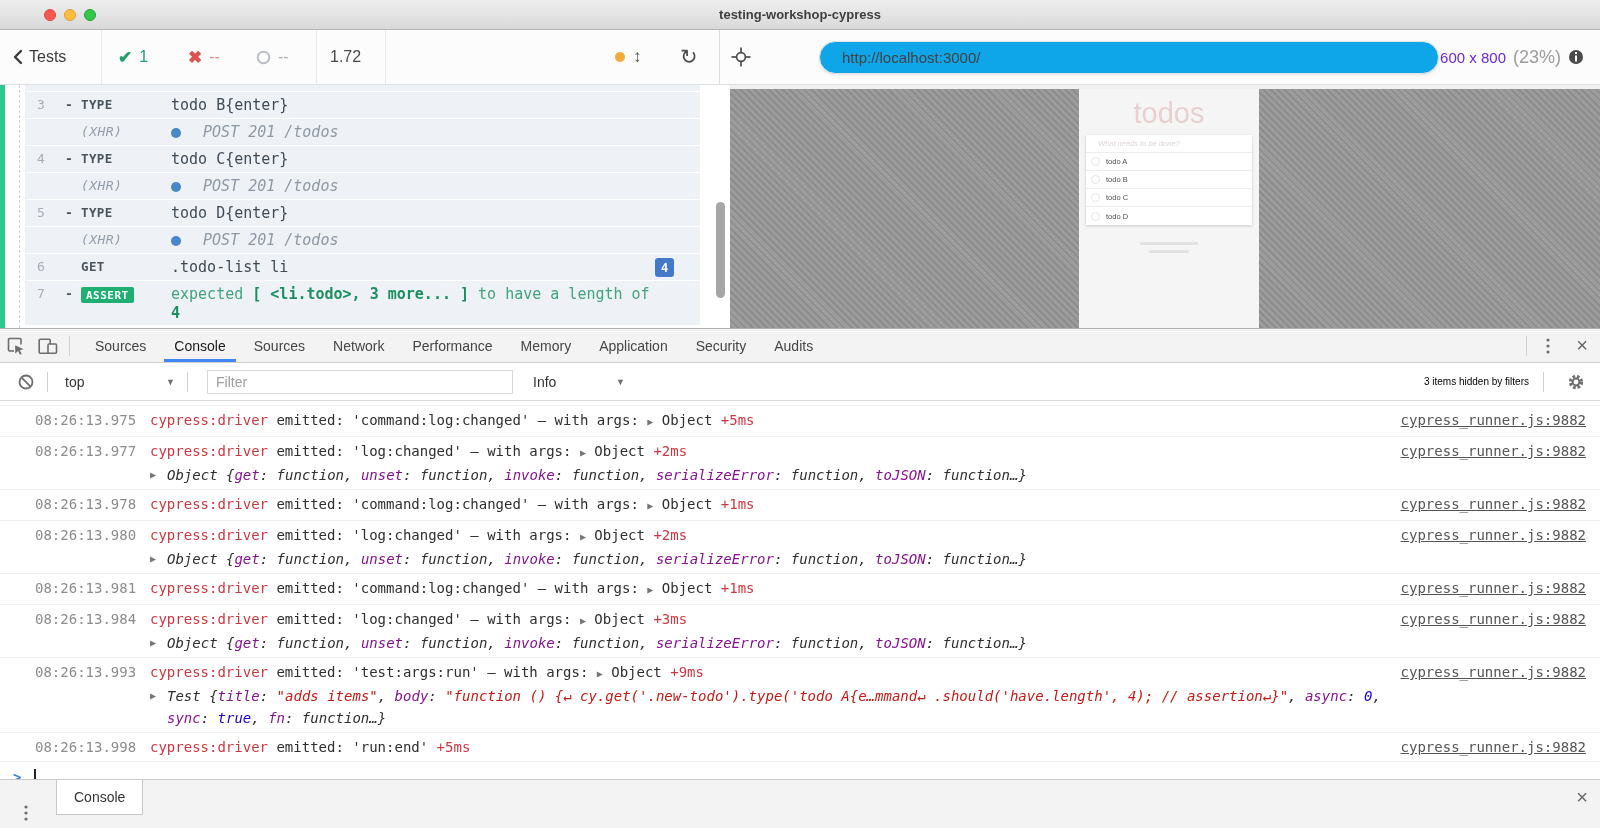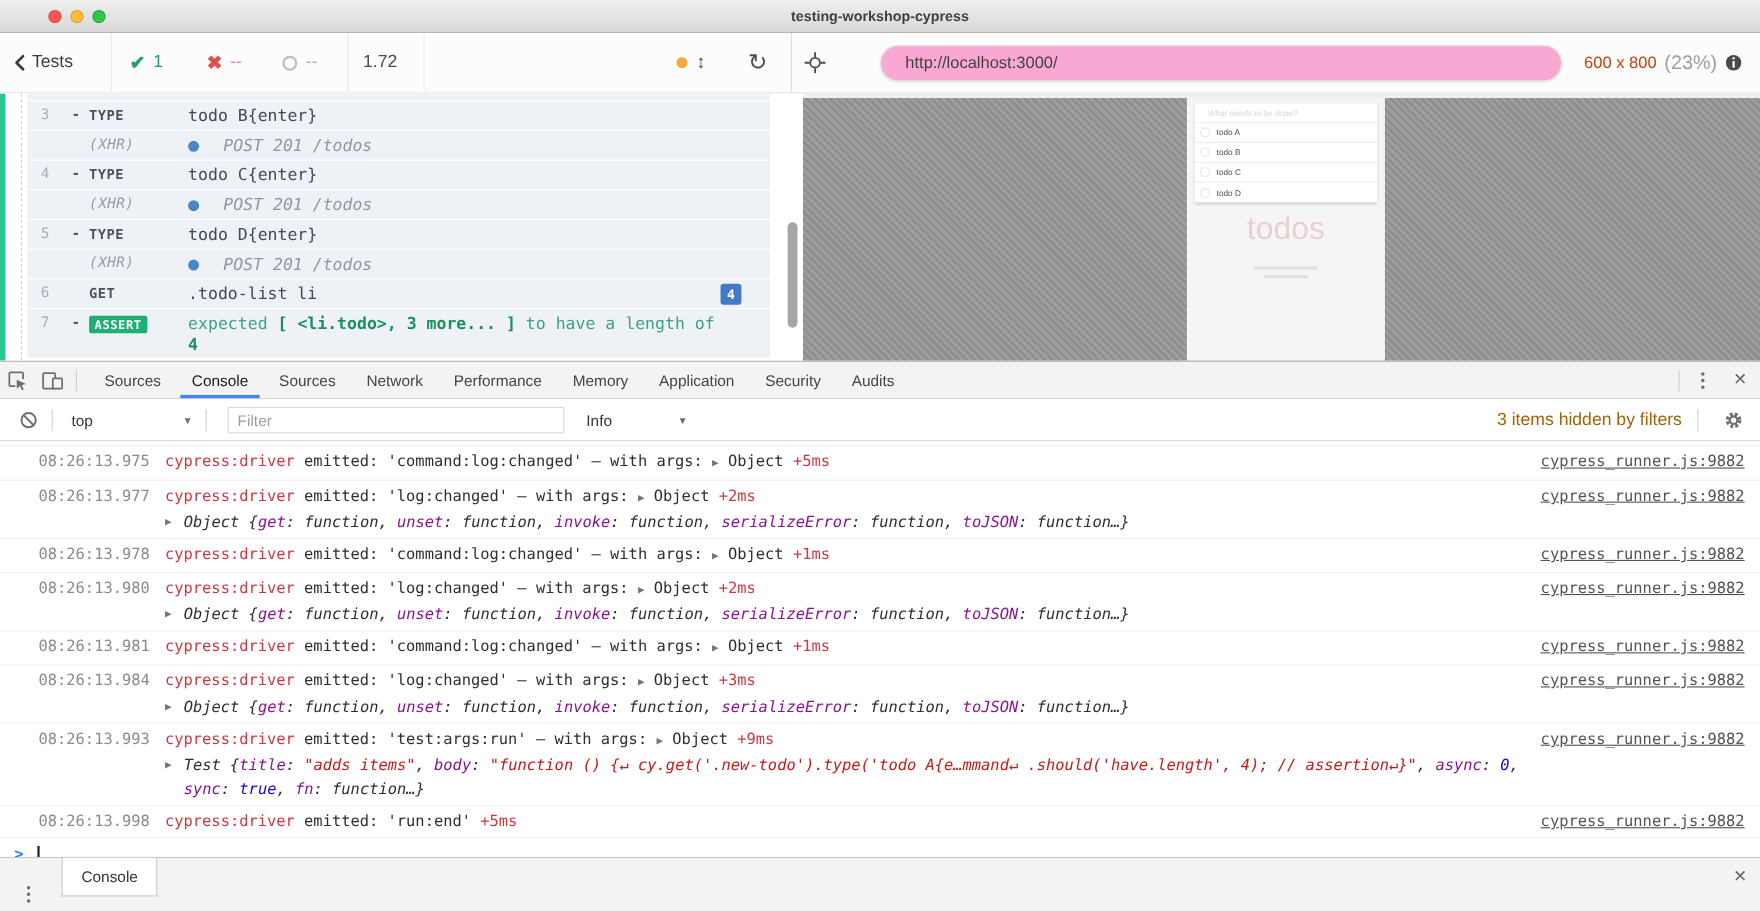--- a/index.html
+++ b/index.html
@@ -32,27 +32,27 @@
   #stat-failed .dashes { color:#e08a85; }
   #stat-pending { left:256px; color:#aab1b8; }
   #stat-duration { left:330px; color:#4a4a4a; }
   .glyph { font-size:17px; font-weight:700; }
   #autoscroll { position:absolute; left:615px; top:0; height:100%; display:flex; align-items:center; gap:8px; }
   .ydot { width:10px; height:10px; border-radius:50%; background:#f5a93b; }
   .updown { font-size:17px; color:#4d4d4d; font-weight:700; }
   #reload-btn { position:absolute; left:680px; top:0; height:100%; display:flex; align-items:center;
     font-size:21px; color:#4d4d4d; }
   #selector-btn { position:absolute; left:731px; top:0; height:100%; display:flex; align-items:center; color:#4d4d4d; }
-  #url-pill { position:absolute; left:800px; top:11px; width:620px; height:33px;
-    border:1px solid #e3e3e3; border-radius:17px; background:#f9a8d4;
+  #url-pill { position:absolute; left:819px; top:11px; width:620px; height:33px;
+    border:1px solid #e3e3e3; border-radius:17px; background:#0ea5e9;
     box-shadow:0 1px 3px rgba(0,0,0,.10); display:flex; align-items:center; }
   #url-text { margin-left:22px; font-size:15px; color:#424242; }
   #viewport-info { position:absolute; right:16px; top:0; height:100%; display:flex;
     align-items:center; gap:7px; }
-  #vp-size { font-size:15px; color:#c2410c; }
+  #vp-size { font-size:15px; color:#6d28d9; }
   #vp-scale { font-size:18px; color:#9d9d9d; }
 
   
   #main { position:absolute; left:0; top:85px; width:1600px; height:243px; }
   #reporter { position:absolute; left:0; top:0; width:730px; height:243px; background:#fff; overflow:hidden; }
   #rp-greenbar { position:absolute; left:0; top:0; bottom:0; width:5px; background:#2cc78f; }
   #rp-dash { position:absolute; left:19px; top:0; bottom:0; width:0; border-left:1px dashed #ccd2da; }
   #rp-rows { position:absolute; left:25px; top:0; width:675px; }
   .rp-row { position:relative; background:#eef1f6; min-height:26px; margin-bottom:1px;
     display:flex; align-items:flex-start; padding:4px 10px 2px 12px;
@@ -113,21 +113,21 @@
   #clear-btn { margin-left:10px; }
   #ctx-select { display:flex; align-items:center; margin-left:12px; width:110px; justify-content:space-between; }
   #ctx-select .lbl { font-size:14px; color:#333; }
   .dd-arrow { font-size:9px; color:#6e6e6e; }
   #filter-input { width:306px; height:24px; border:1px solid #d9d9d9; font-size:14px;
     padding:0 8px; margin-left:14px; color:#333; font-family:"Liberation Sans",sans-serif; outline:none; }
   #filter-input::placeholder { color:#9e9e9e; }
   #level-select { display:flex; align-items:center; margin-left:20px; width:92px; justify-content:space-between; }
   #level-select .lbl { font-size:14px; color:#333; }
   #ct-spacer { flex:1; }
-  #hidden-note { font-size:16px; color:#a16207; }
+  #hidden-note { font-size:10px; color:#000000; }
   #gear-btn { margin:0 8px; }
 
   #clog { height:378px; overflow:hidden; font-family:"DejaVu Sans Mono", monospace; font-size:14px; }
   .c-partial { height:5px; border-bottom:1px solid #f0f0f0; }
   .c-entry { display:flex; border-bottom:1px solid #f0f0f0; padding:3px 14px 3px 0; }
   .c-time { width:115px; margin-left:35px; flex:none; color:#8b8b8b; line-height:22px; }
   .c-content { flex:1; line-height:22px; min-width:0; }
   .c-subline { display:flex; }
   .c-subtri { width:17px; flex:none; color:#757575; font-size:10px; line-height:22px; }
   .c-subtext { flex:1; font-style:italic; line-height:22px; }
@@ -284,20 +284,21 @@
             <div class="rp-num">7</div>
             <div class="rp-dashcol">-</div>
             <div class="rp-method"><span class="assert-badge">ASSERT</span></div>
             <div class="rp-msg"><span class="as-light">expected </span><span class="as-strong">[ &lt;li.todo&gt;, 3 more... ]</span><span class="as-light"> to have a length of</span><br><span class="as-strong">4</span></div>
           </div>
         </div>
       <div id="rp-scrollthumb"></div>
     </div>
     <div id="preview">
       <div id="aut">
+        <div id="aut-title">todos</div>
         <div id="aut-card">
           <div id="aut-input">
             <span>What needs to be done?</span>
           </div>
           <div id="aut-list">
               <div class="aut-todo">
                 <span class="aut-toggle"></span>
                 <span class="aut-label">todo A</span>
               </div>
               <div class="aut-todo">
@@ -307,21 +308,20 @@
               <div class="aut-todo">
                 <span class="aut-toggle"></span>
                 <span class="aut-label">todo C</span>
               </div>
               <div class="aut-todo">
                 <span class="aut-toggle"></span>
                 <span class="aut-label">todo D</span>
               </div>
             </div>
         </div>
-        <div id="aut-title">todos</div>
         <div class="aut-foot f1"></div>
         <div class="aut-foot f2"></div>
       </div>
     </div>
   </div>
 
   <div id="devtools">
     <div id="dt-tabbar">
       <div class="icon-btn">
         <svg width="18" height="18" viewBox="0 0 18 18">

